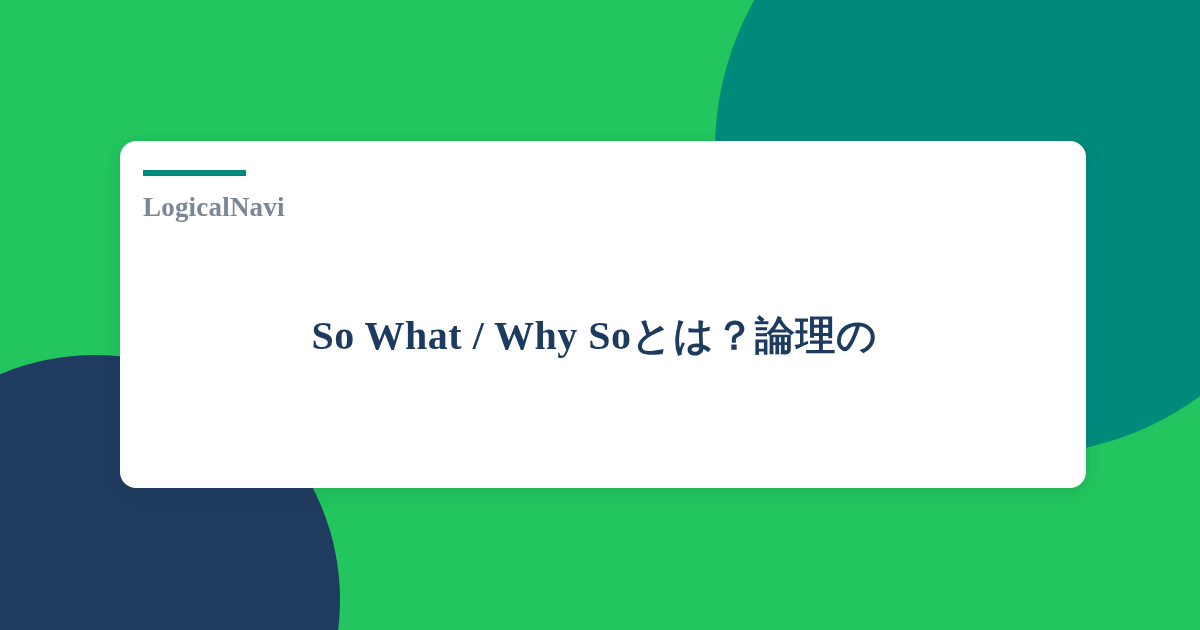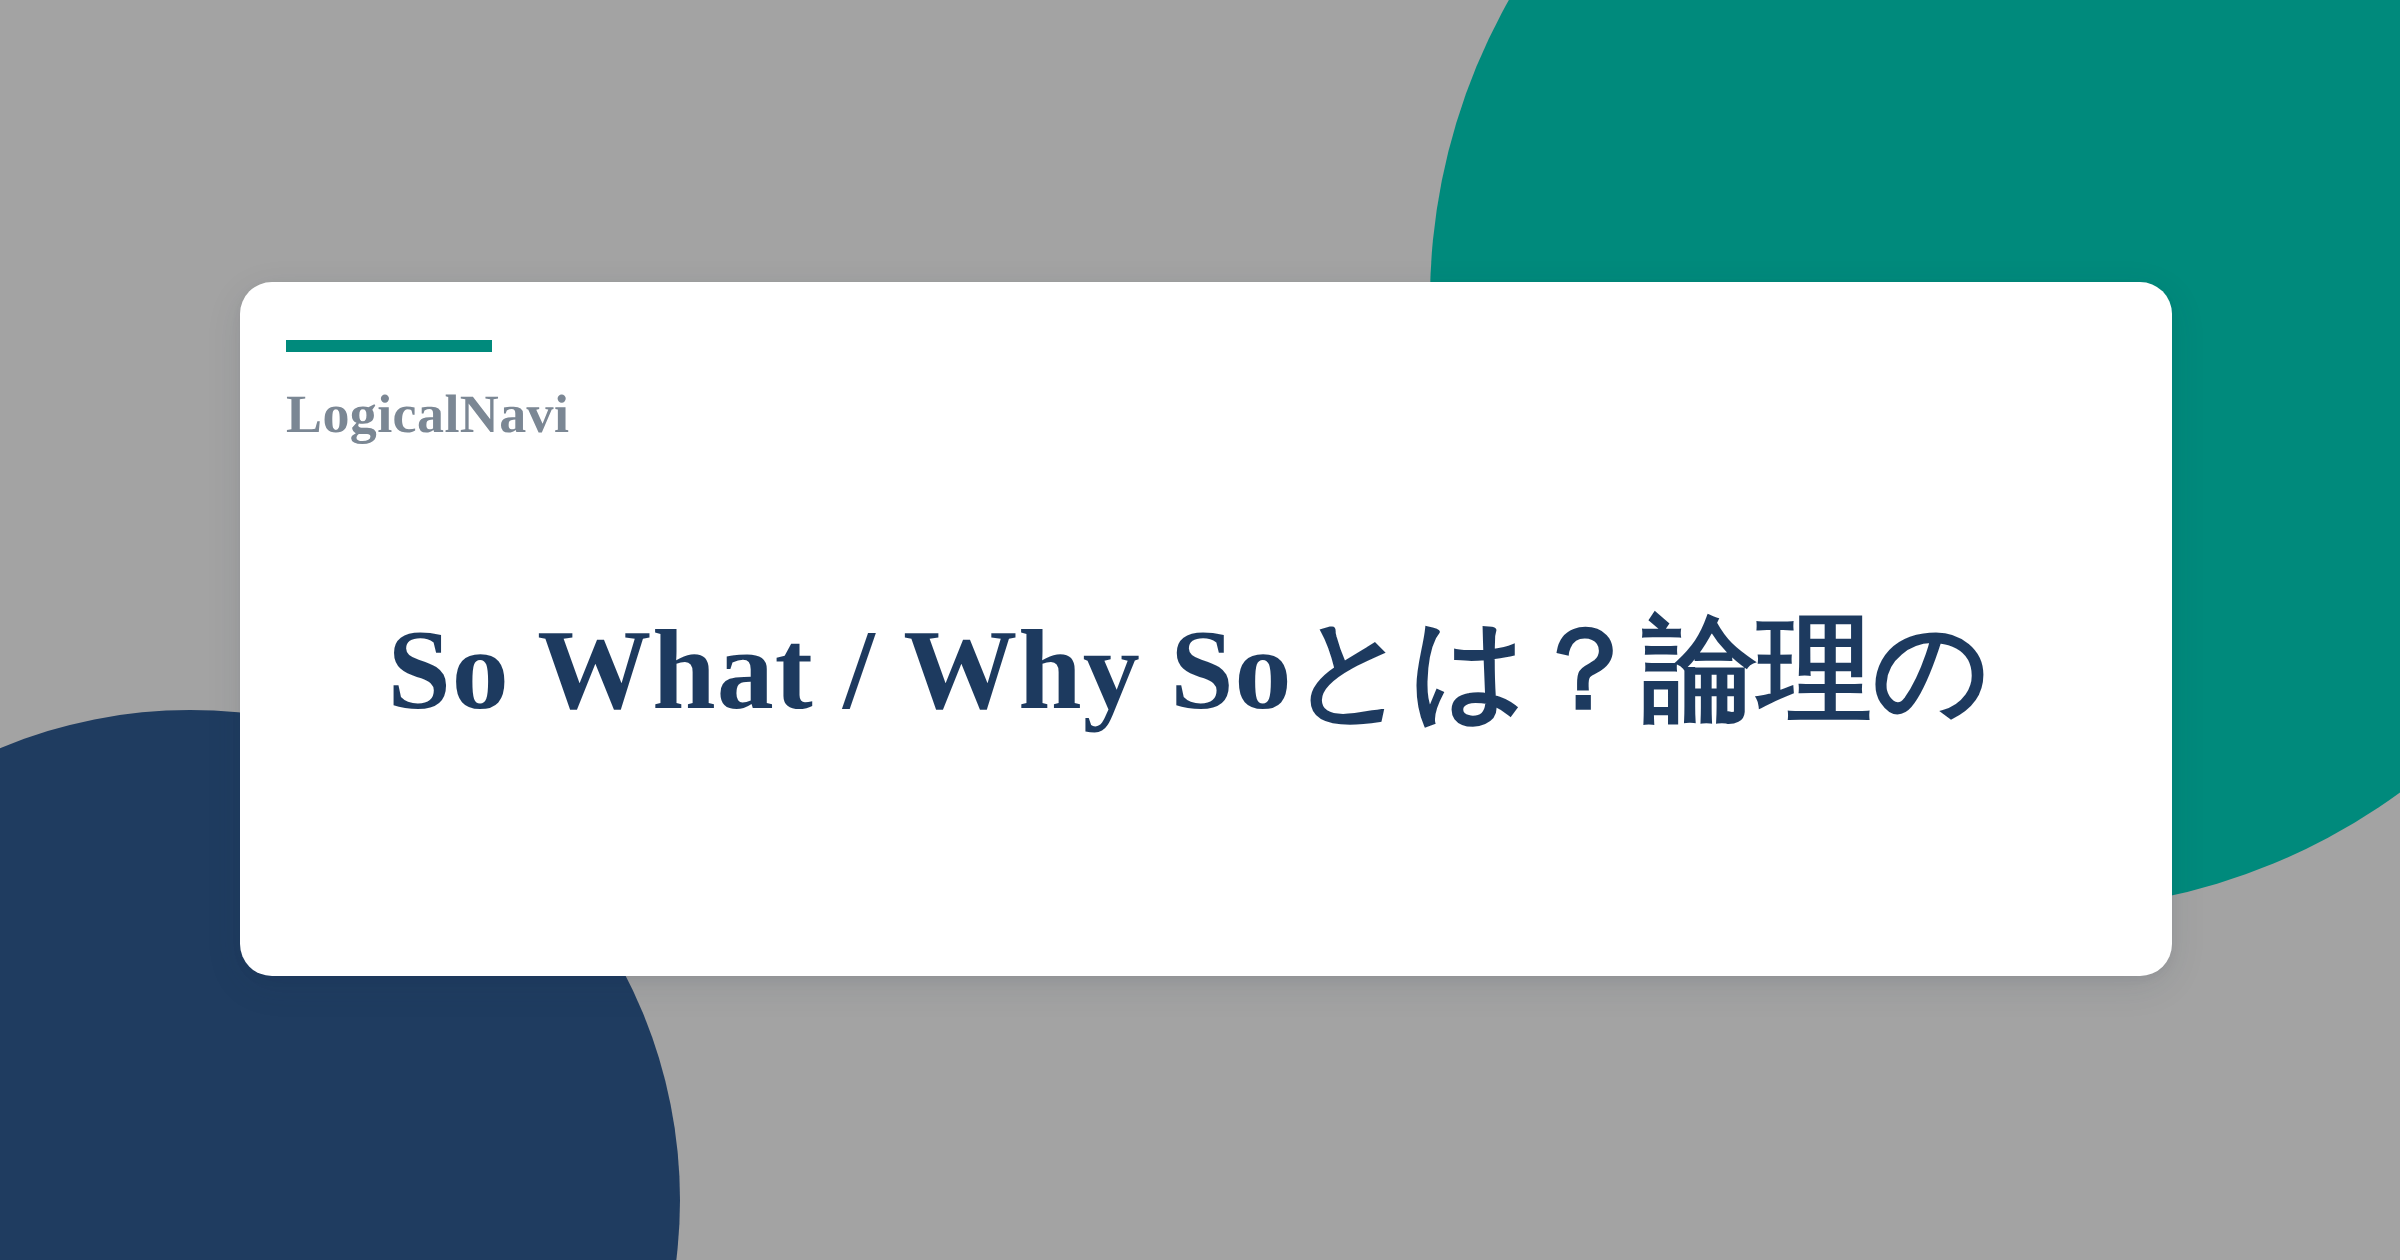--- a/index.html
+++ b/index.html
@@ -11,21 +11,21 @@
     width: 1200px;
     height: 630px;
     overflow: hidden;
     font-family: "Liberation Serif", "DejaVu Serif", serif;
   }
 
   .canvas {
     position: relative;
     width: 1200px;
     height: 630px;
-    background: #a3a3a3;
+    background: #22c55e;
     overflow: hidden;
   }
 
   
   .blob {
     position: absolute;
     border-radius: 50%;
   }
   .blob-teal {
     width: 610px;
@@ -87,21 +87,21 @@
     flex: 1 1 auto;
     display: flex;
     align-items: center;
     justify-content: center;
     padding-bottom: 4px;
   }
   .post-title {
     margin: 0;
     font-family: "Liberation Serif", "DejaVu Serif", serif;
     font-weight: bold;
-    font-size: 57px;
+    font-size: 40px;
     line-height: 1.26;
     color: #1d3a5f;
     text-align: center;
     letter-spacing: 0.5px;
     max-width: 880px;
   }
   .title-line {
     display: block;
     white-space: nowrap;
   }

